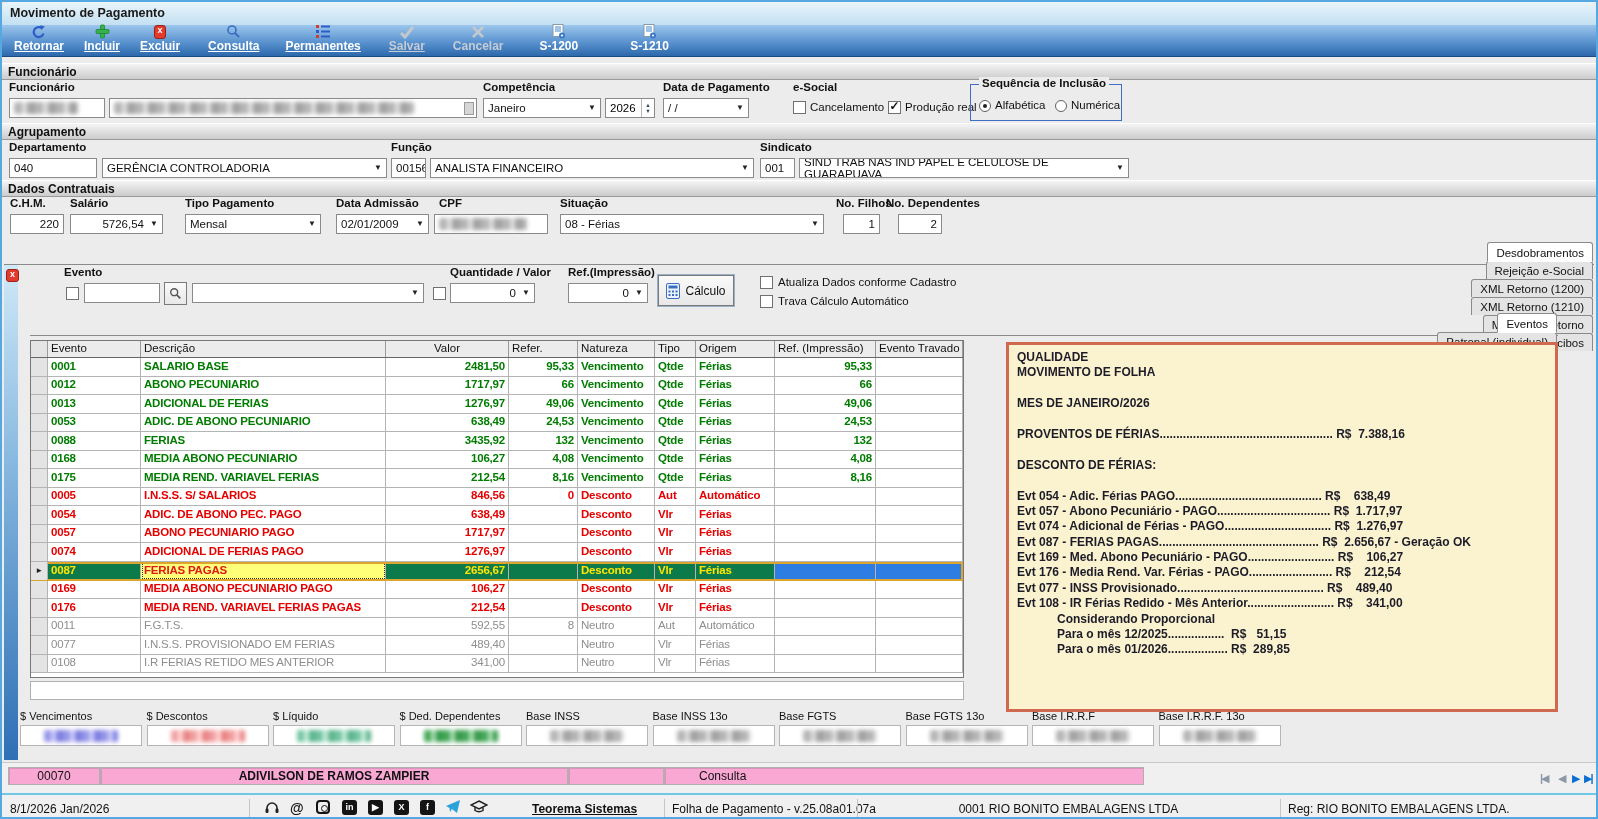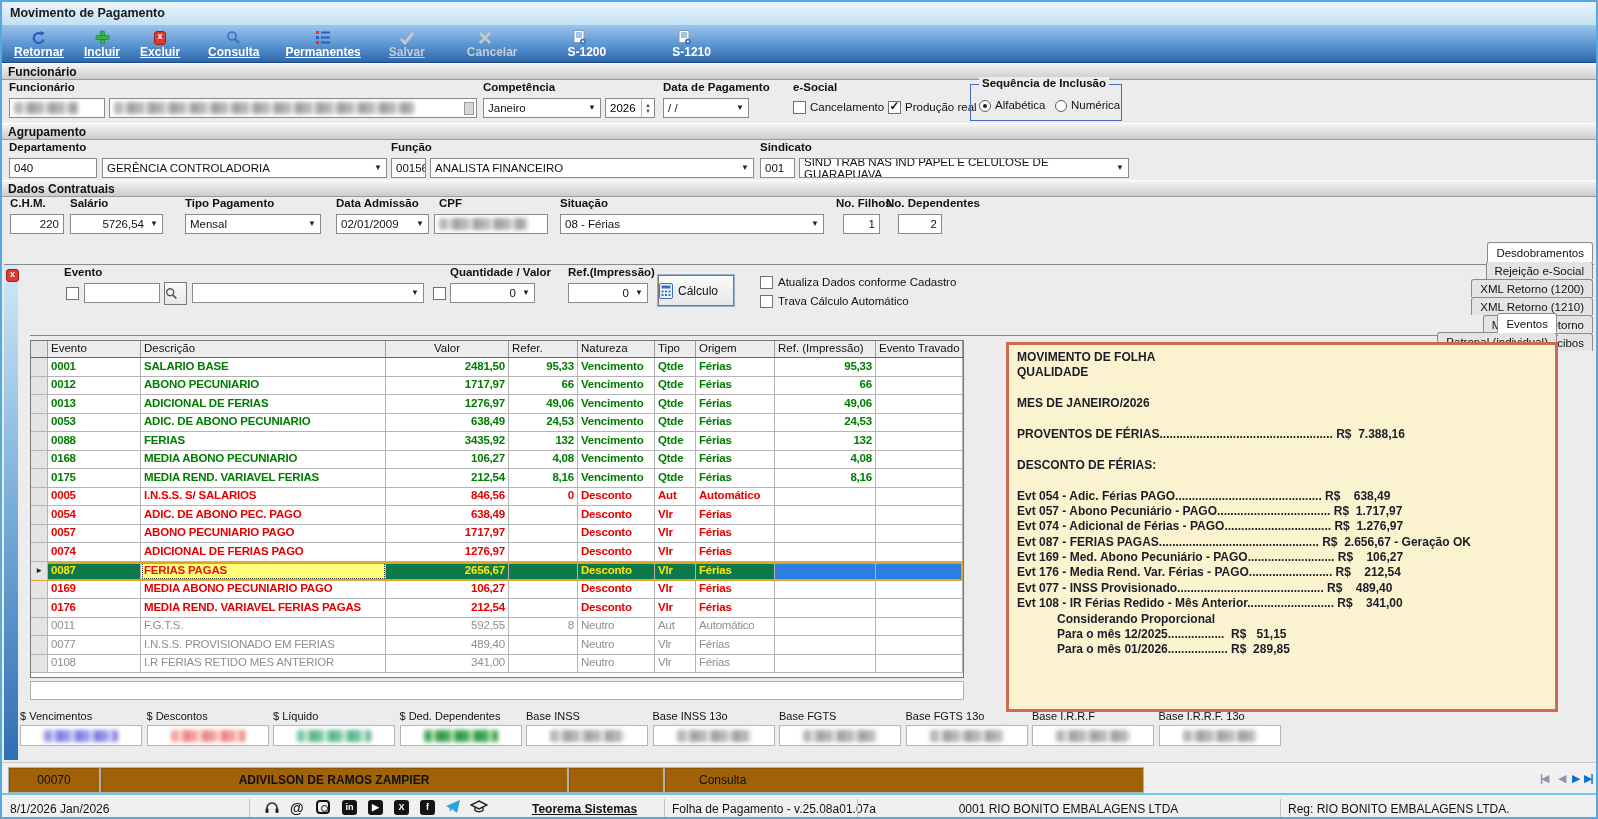--- a/index.html
+++ b/index.html
@@ -7,27 +7,27 @@
   #app { position:relative; width:1598px; height:819px; background:#ececec;
          border:2px solid #55a8e0; overflow:hidden; font-family:"Liberation Sans", sans-serif; }
 
   
   .titlebar { position:absolute; top:0; left:0; right:0; height:39px;
     background:linear-gradient(#eaf5fc,#bcdcf0 70%,#aacfe9);
     border-bottom:1px solid #7fb0d6; font-size:12.5px; font-weight:600; color:#1a1a1a;
     line-height:22px; padding-left:8px;border-radius:8px; }
 
   
-  .toolbar { position:absolute; top:23px; left:0; right:0; height:38px;
+  .toolbar { position:absolute; top:23px; left:0; right:0; height:32px;
     background:linear-gradient(#9cc6ec,#5a93cf 55%,#2c68ac);
     border-bottom:1px solid #1c4a80; display:flex; align-items:flex-end; padding:2px 4px 2px 4px; }
   .tbtn { display:flex; flex-direction:column; align-items:center; justify-content:flex-end;
     color:#fff; font-size:12px; font-weight:700; padding:1px 6px 1px 6px; cursor:default; }
   .tbtn .lbl { text-decoration:underline; line-height:13px; }
-  .tbtn.nound .lbl { text-decoration:none;margin-left:14px; }
+  .tbtn.nound .lbl { text-decoration:none; }
   .tbtn.disabled { color:#c6ccd6; }
   .tbtn .ico { height:17px; display:flex; align-items:center; }
   .excl-ico { width:12px; height:14px; background:#e23b2e; border:1px solid #9c2017; border-radius:3px;
     position:relative; }
   .excl-ico::after { content:"x"; position:absolute; left:0; right:0; top:-1px; text-align:center;
     color:#fff; font-size:9px; font-weight:700; }
 
   
   .sect-hdr { position:absolute; left:0; right:0; height:17px;
     background:linear-gradient(#f4f4f4,#cccccc); border-top:1px solid #ffffff;
@@ -67,21 +67,21 @@
   .tab.active { background:#fff; padding-top:4px; margin-bottom:-1px; border-bottom:1px solid #fff; z-index:2; }
 
   
   .left-strip { position:absolute; left:2px; top:263px; width:14px; height:495px;
     background:linear-gradient(#cfe9f8,#7fb2dc 45%,#2f6fb4); }
   .close-red { position:absolute; left:4px; top:267px; width:13px; height:13px; background:#e23b2e;
     border:1px solid #9c2017; border-radius:3px; }
   .close-red::after { content:"x"; position:absolute; left:0; right:0; top:-1.5px; text-align:center;
     color:#fff; font-size:9px; font-weight:700; }
   .raised-btn { position:absolute; background:linear-gradient(#fafafa,#e8e8e8); border:1px solid #7a7a7a;
-    display:flex; align-items:center; font-size:12px; color:#111; }
+    display:flex; align-items:center; justify-content:center; font-size:12px; color:#111; }
   .calc-btn { box-shadow:0 0 0 1px #9ab0c8; gap:5px; font-size:12px; }
 
   
   .etable { position:absolute; left:28px; top:338px; width:934px; height:338px; background:#fff;
     border:1px solid #777; overflow:hidden; }
   .grid { display:grid; grid-template-columns:17px 93px 245px 123px 69px 77px 41px 79px 101px 87px; }
   .thead { background:#ececec; border-bottom:1px solid #666; height:17px; }
   .thead::before { content:""; border-right:1px solid #9a9a9a; background:#e4e4e4; }
   .th { font-size:11.5px; color:#111; padding:1px 3px; border-right:1px solid #9a9a9a;
     overflow:hidden; white-space:nowrap; }
@@ -112,21 +112,21 @@
   .totals { position:absolute; left:18px; top:708px; display:flex; gap:4.5px; }
   .total-item { width:122px; }
   .total-label { font-size:11px; color:#111; margin-bottom:3px; white-space:nowrap; }
   .tfield { height:21px; background:#fff; border:1px solid #b5b5b5;
     display:flex; align-items:center; justify-content:center; }
   .tfield .redact { width:74px; }
 
   
   .recbar { position:absolute; left:0; top:760px; width:100%; height:31px; background:#f0f0f0;
     border-top:1px solid #c8c8c8; }
-  .rec-panel { position:absolute; top:4px; height:26px; background:#a16207; border:1px solid #b0b0b0;
+  .rec-panel { position:absolute; top:4px; height:18px; background:#f9a8d4; border:1px solid #b0b0b0;
     box-shadow:inset 1px 1px 0 rgba(0,0,0,0.12); font-size:12px; color:#111;
     display:flex; align-items:center; }
   .nav-ico { position:absolute; top:8px; font-size:11px; line-height:14px; cursor:default; }
   .nav-gray { color:#8c98a8; } .nav-blue { color:#0a6fd2; }
   .nav-bar-l::before { content:"|"; font-weight:700; margin-right:-2px; }
   .nav-bar-r::after { content:"|"; font-weight:700; margin-left:-2px; }
 
   
   .statusbar { position:absolute; left:0; top:791px; width:100%; height:28px; background:#f0f0f0;
     border-top:2px solid #6fc9e6; font-size:12px; color:#111; }
@@ -617,22 +617,22 @@
         <div class="c-orig">Férias</div>
         <div class="c-rimp"></div>
         <div class="c-trav"></div>
       </div>
       </div>
   </div>
   <div class="table-foot"></div>
 
   <div class="memo">
 
-  <div class="memo-line">MOVIMENTO DE FOLHA</div>
-      <div class="memo-line">QUALIDADE</div>
+  <div class="memo-line">QUALIDADE</div>
+      <div class="memo-line">MOVIMENTO DE FOLHA</div>
       <div class="memo-line"></div>
       <div class="memo-line">MES DE JANEIRO/2026</div>
       <div class="memo-line"></div>
       <div class="memo-line">PROVENTOS DE FÉRIAS.................................................... R$  7.388,16</div>
       <div class="memo-line"></div>
       <div class="memo-line">DESCONTO DE FÉRIAS:</div>
       <div class="memo-line"></div>
       <div class="memo-line">Evt 054 - Adic. Férias PAGO............................................ R$    638,49</div>
       <div class="memo-line">Evt 057 - Abono Pecuniário - PAGO.................................. R$  1.717,97</div>
       <div class="memo-line">Evt 074 - Adicional de Férias - PAGO................................ R$  1.276,97</div>

